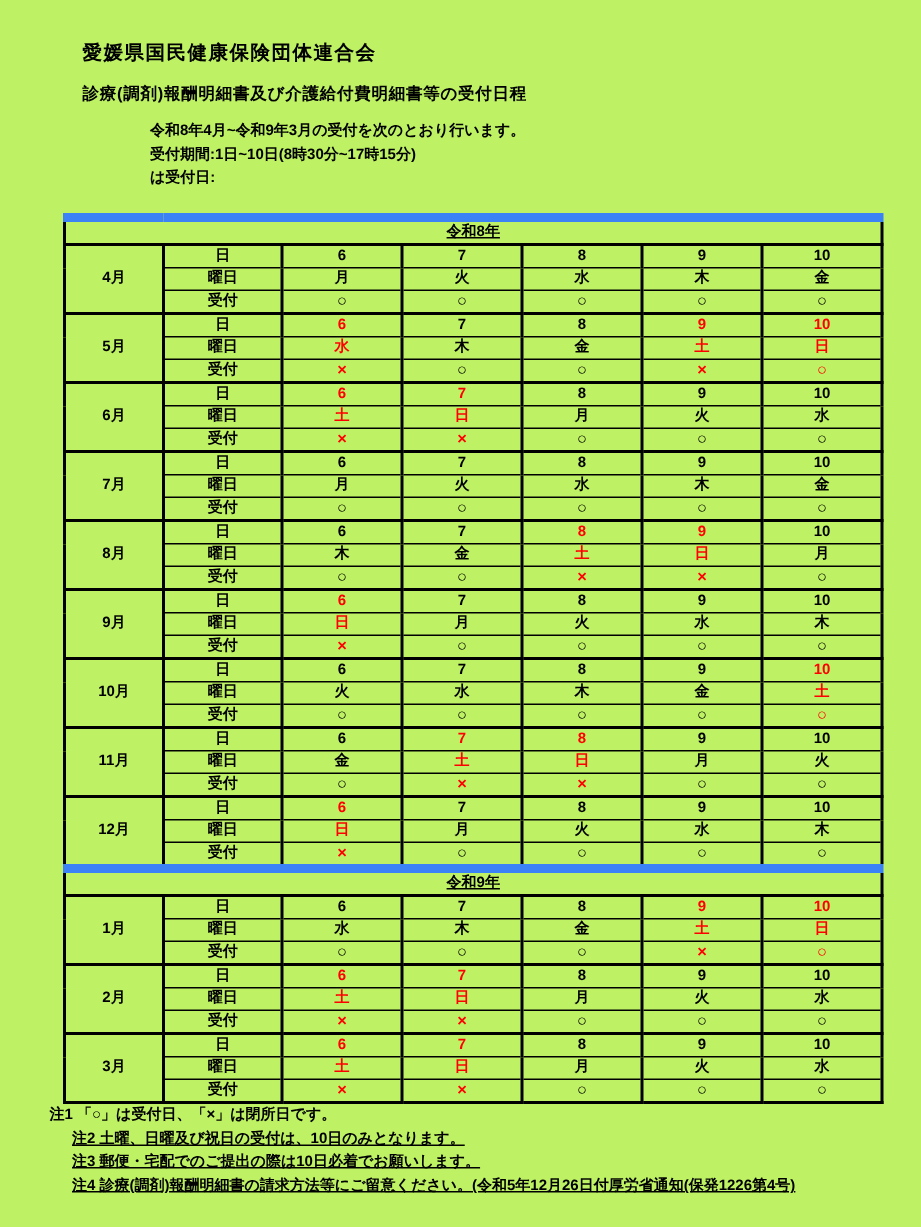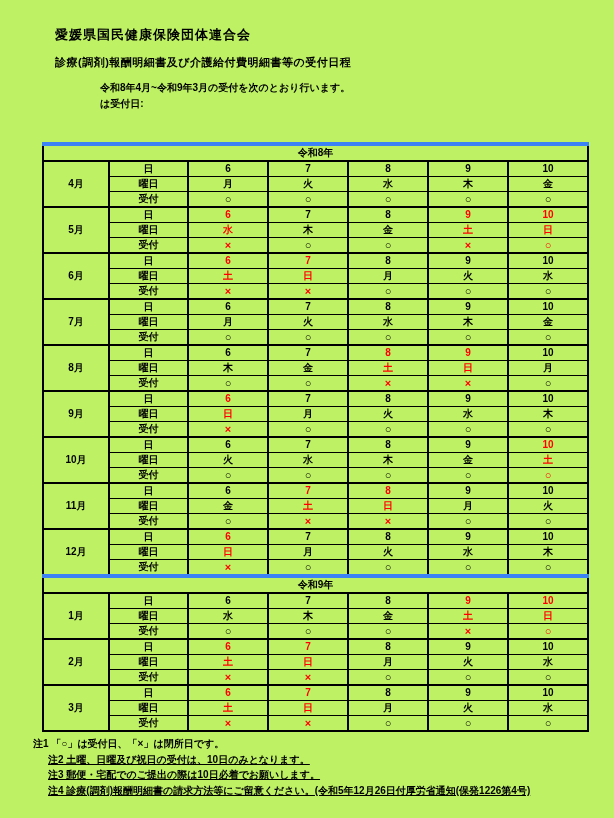--- a/index.html
+++ b/index.html
@@ -15,38 +15,39 @@
   .schedule-wrap { position:absolute; left:42px; top:142px; }
   table.schedule {
     border-collapse:collapse; table-layout:fixed; width:547px;
     font-size:10px; font-weight:bold; border:2px solid #000;
   }
   .schedule td {
     border:1px solid #000; border-left-width:2px; border-right-width:2px;
     text-align:center; vertical-align:middle;
     height:14px; line-height:14px; padding:0; overflow:hidden;
   }
-  .schedule tr.year-row td { border-top:4px solid #3b82f6; border-bottom:2px solid #000; }
+  .schedule tr.year-row td { border-top:6px solid #3b82f6; border-bottom:2px solid #000;text-decoration:underline; }
   .schedule tr.block-end td { border-bottom:2px solid #000; }
   .schedule td.month-cell { border-bottom:2px solid #000; }
   .schedule td.status-cell { font-size:11px; }
   .schedule td.red { color:#ff0000; }
   .notes { position:absolute; left:33px; top:736px; font-size:10px; font-weight:bold; line-height:15.7px; }
   .notes .u { text-decoration:underline;margin-left:15px; }
 </style>
 </head>
 <body>
 
 <div class="page">
 
   <div class="org">愛媛県国民健康保険団体連合会</div>
   <div class="title">診療(調剤)報酬明細書及び介護給付費明細書等の受付日程</div>
 
   <div class="meta">
     <div>令和8年4月~令和9年3月の受付を次のとおり行います。</div>
+    <div>受付期間:1日~10日(8時30分~17時15分)</div>
     <div>は受付日:</div>
   </div>
 
   <div class="schedule-wrap">
     <table class="schedule">
       <colgroup>
         <col style="width:66px">
         <col style="width:79px">
         <col>
           <col>

